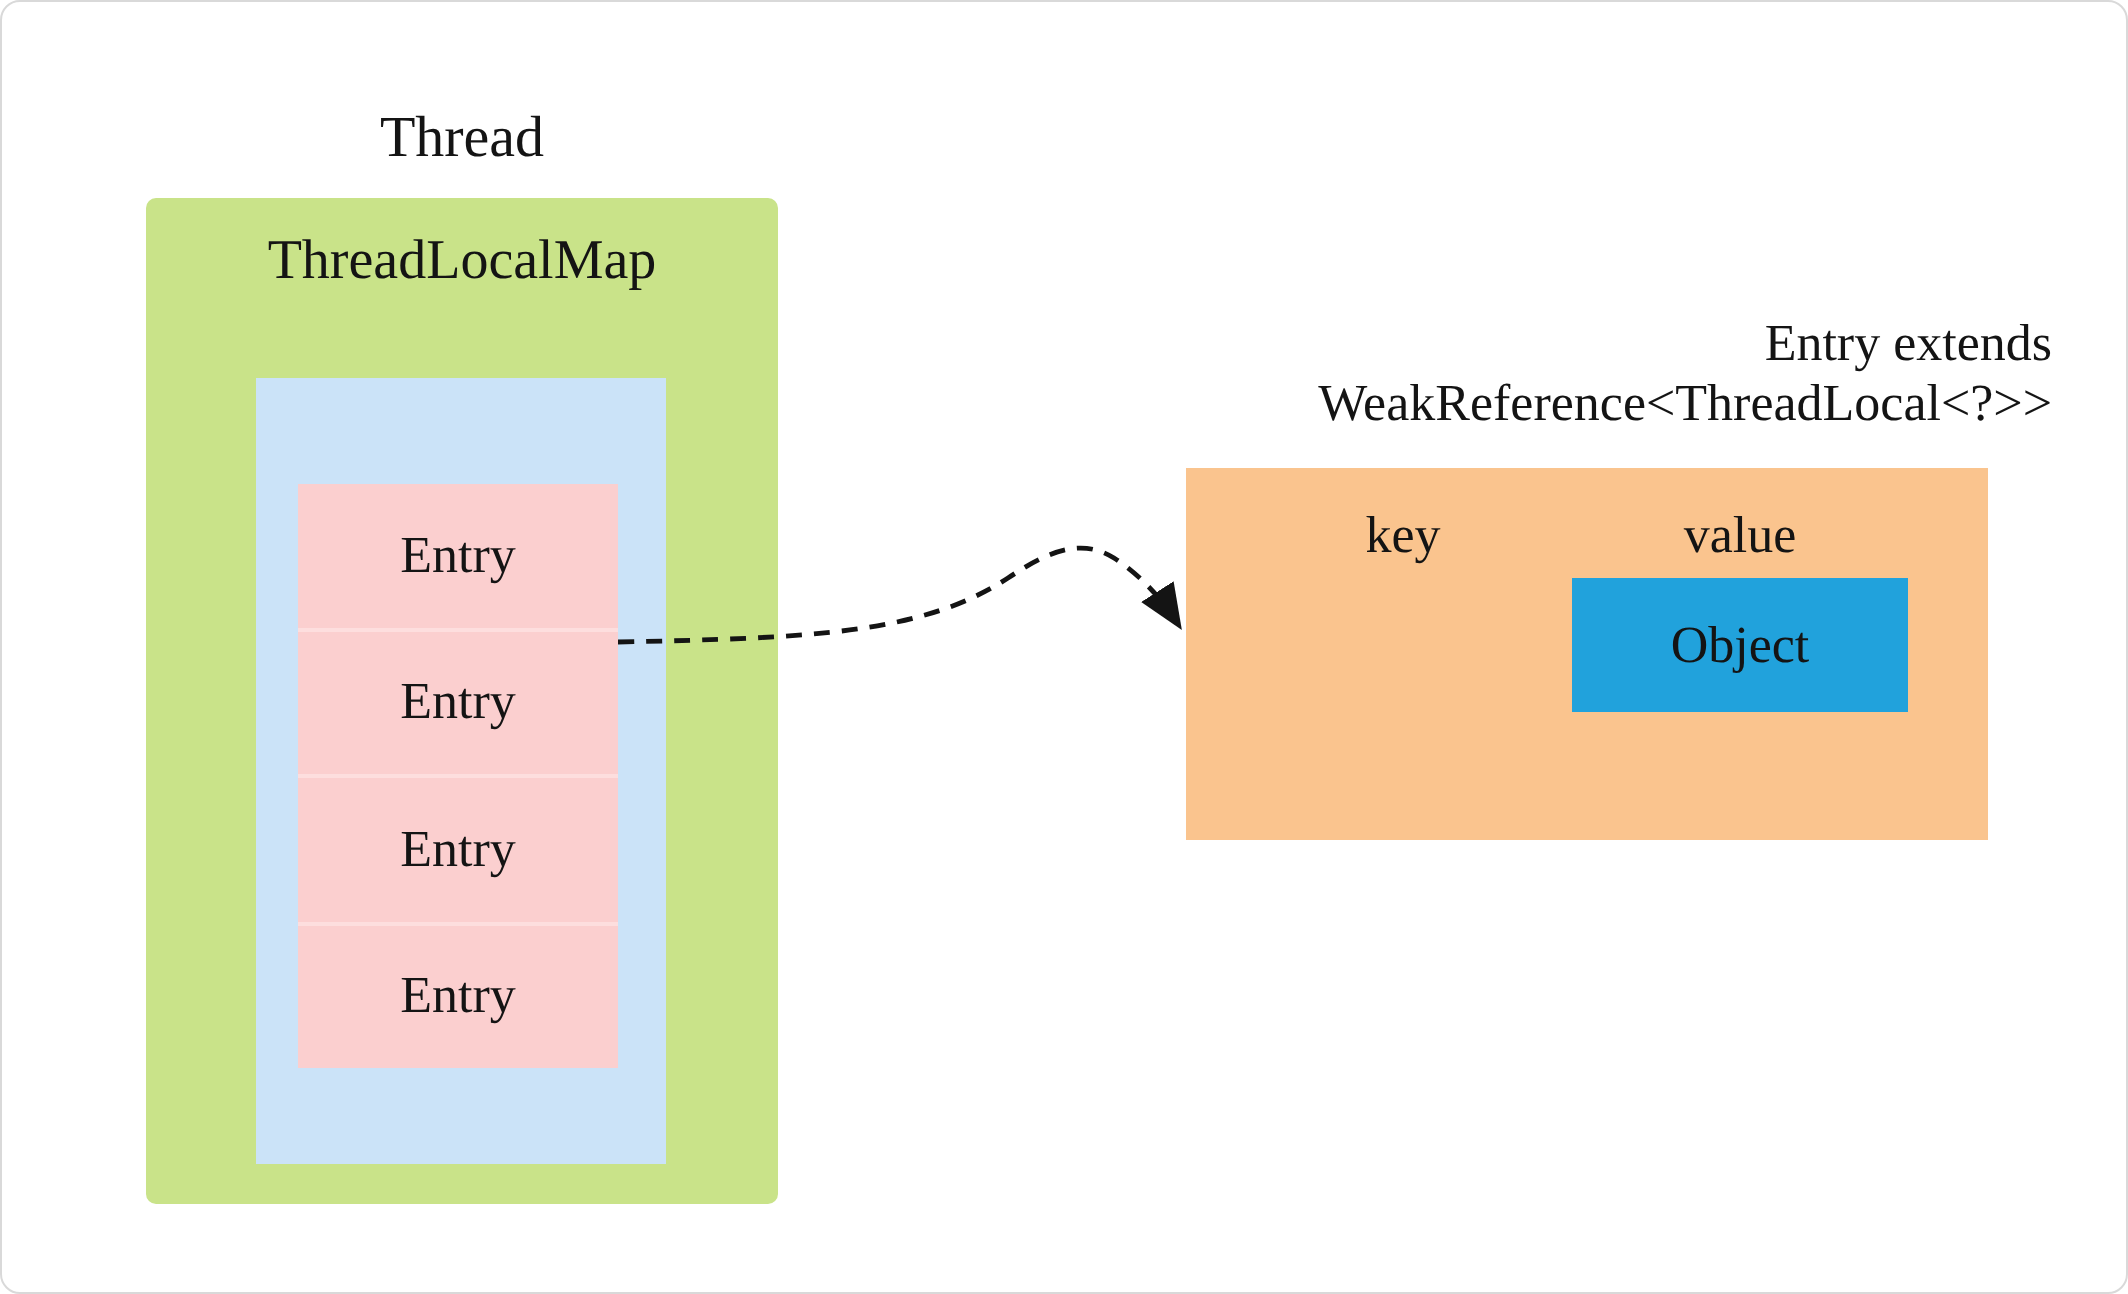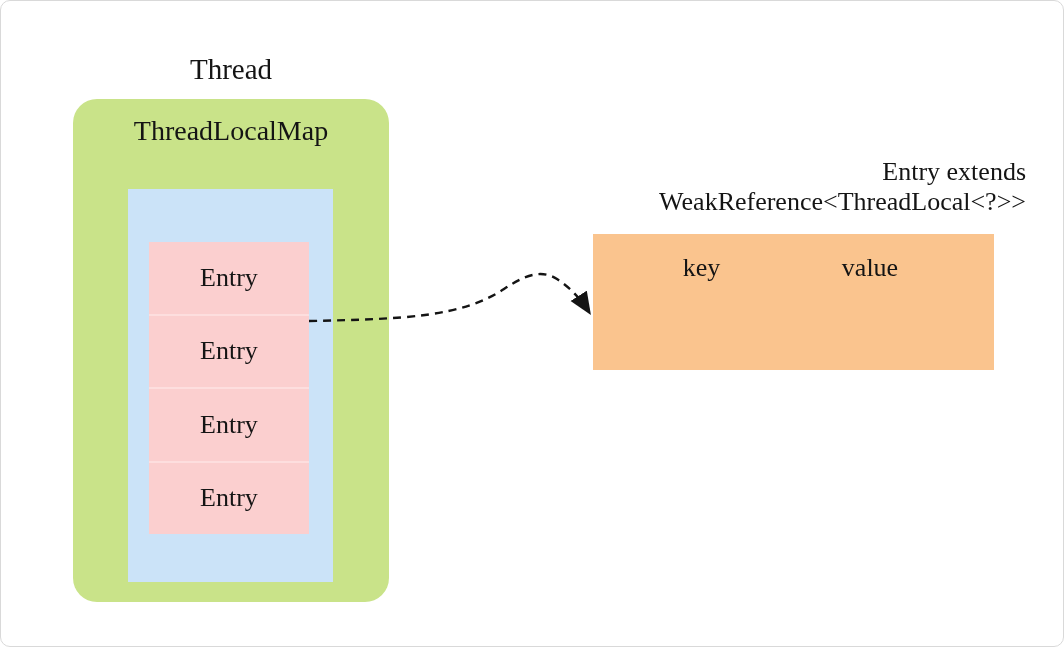--- a/index.html
+++ b/index.html
@@ -32,21 +32,21 @@
     position:absolute;
     left:72px; top:51px; width:316px; height:34px;
     text-align:center;
     font-size:29px;
     line-height:34px;
   }
   .green-box{
     position:absolute;
     left:72px; top:98px; width:316px; height:503px;
     background:var(--green);
-    border-radius:24px;
+    border-radius:5px;
   }
   .tlm-label{
     position:absolute;
     left:0; top:15px; width:100%;
     text-align:center;
     font-size:28px;
     line-height:34px;
   }
   .blue-box{
     position:absolute;
@@ -79,21 +79,21 @@
   }
   .entry-heading{
     position:absolute;
     left:560px; top:156px; width:465px;
     text-align:right;
     font-size:26px;
     line-height:30px;
   }
   .orange-box{
     position:absolute;
-    left:592px; top:233px; width:401px; height:136px;
+    left:592px; top:233px; width:401px; height:186px;
     background:var(--orange);
     padding-left:20px;
   }
   .kv-label{
     position:absolute;
     top:19px; height:30px;
     text-align:center;
     font-size:26px;
     line-height:30px;
   }
@@ -148,15 +148,16 @@
   </svg>
 
   <div class="entry-heading">
     <div>Entry extends</div>
     <div>WeakReference&lt;ThreadLocal&lt;?&gt;&gt;</div>
   </div>
 
   <div class="orange-box">
     <span class="kv-label key">key</span>
     <span class="kv-label value">value</span>
+    <div class="cell value-cell">Object</div>
   </div>
 
 </div>
 
 </body></html>

